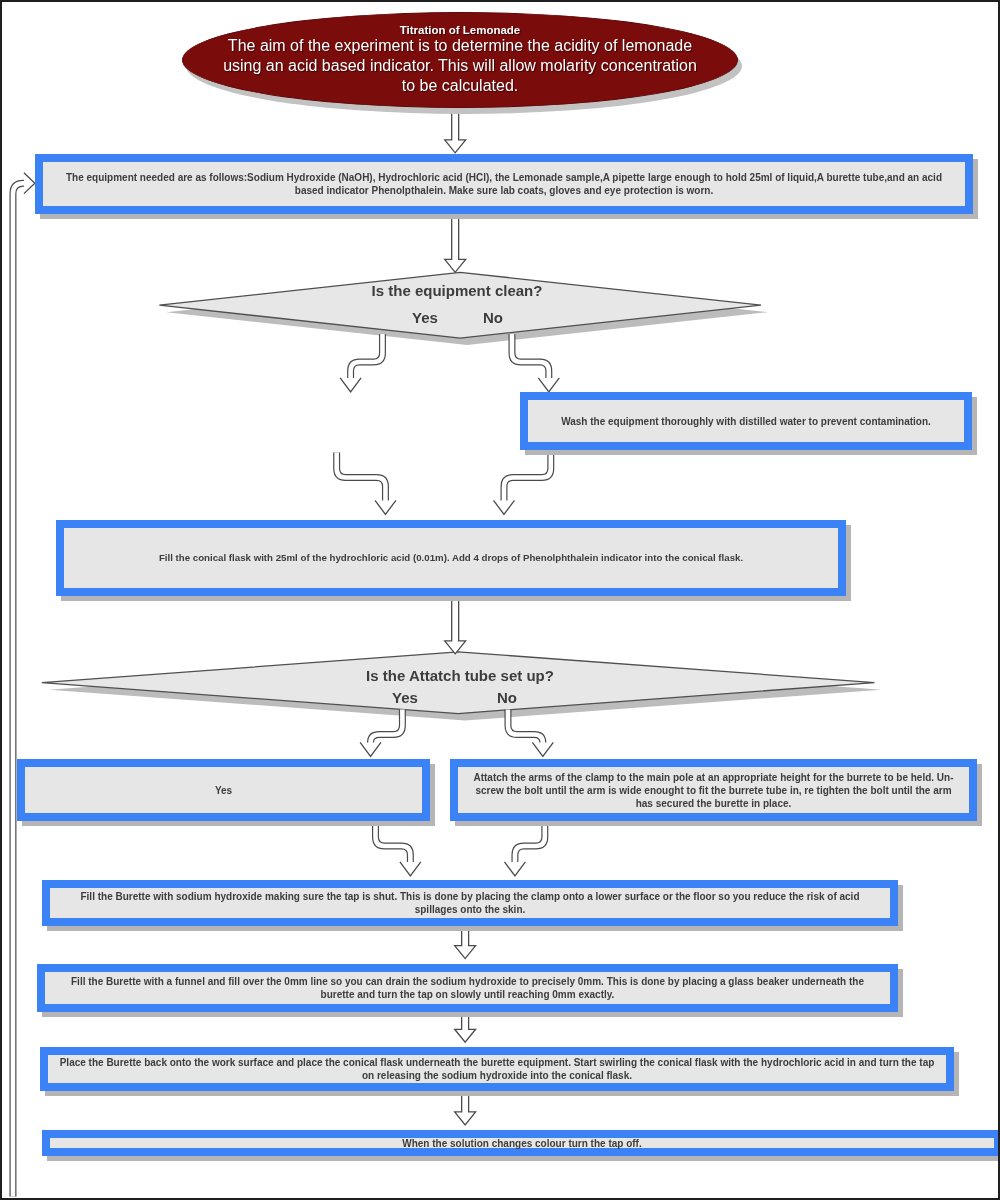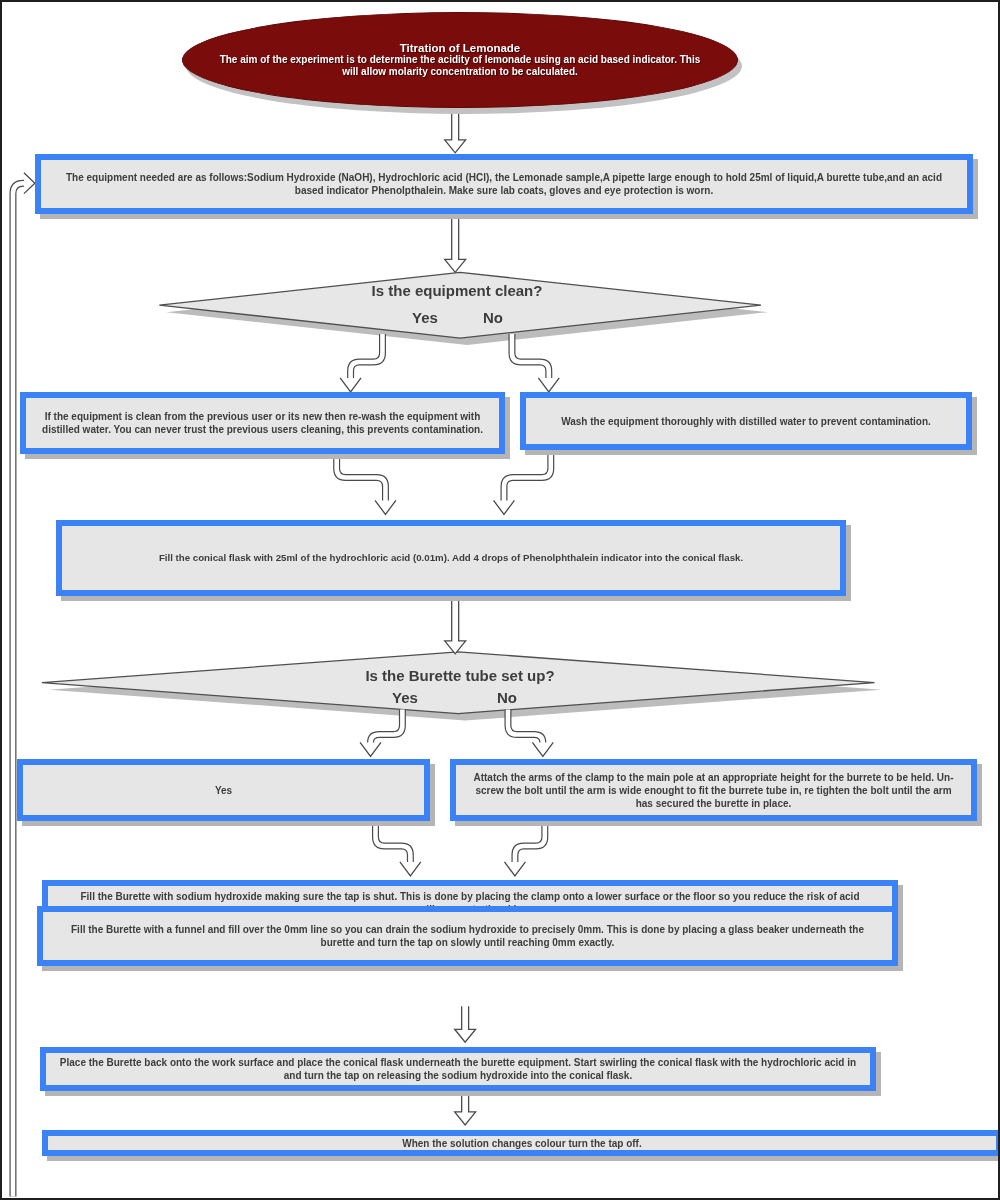--- a/index.html
+++ b/index.html
@@ -11,41 +11,41 @@
     background:#ffffff;
     font-family:"Liberation Sans", sans-serif;
     overflow:hidden;
     padding-left:22px;
   }
   .arrows{position:absolute;left:0;top:0;width:100%;height:100%;}
   .box{
     position:absolute;
     box-sizing:border-box;
     background:#e6e6e6;
-    border:6px solid #3b82f6;
+    border:8px solid #3b82f6;
     box-shadow:5px 5px 0 #b5b5b5;
     display:flex;align-items:center;justify-content:center;
     text-align:center;
     font-size:10px;font-weight:bold;color:#3d3d3d;
     line-height:1.3;
     padding:2px 10px;
   }
   .ellipse{
     position:absolute;
     left:180px;top:10px;width:556px;height:96px;
     box-sizing:border-box;
     background:#7b0c0c;
     border:1px solid #5e0808;
     border-radius:50%;
     box-shadow:4px 6px 0 #c2c2c2;
     display:flex;flex-direction:column;align-items:center;justify-content:center;
     text-align:center;color:#ffffff;
   }
   .ellipse .etitle{font-size:11.5px;font-weight:bold;text-shadow:1px 1px 1px rgba(0,0,0,.55);}
-  .ellipse .ebody{font-size:10px;font-weight:bold;width:88%;line-height:1.25;text-shadow:1px 1px 1px rgba(0,0,0,.55);}
+  .ellipse .ebody{font-size:16px;font-weight:normal;width:88%;line-height:1.25;text-shadow:1px 1px 1px rgba(0,0,0,.55);}
   .dlabel{
     position:absolute;
     font-size:15px;font-weight:bold;color:#3d3d3d;
     text-align:center;
   }
   .tube-dark{fill:none;stroke:#4a4a4a;stroke-width:7;}
   .tube-white{fill:none;stroke:#ffffff;stroke-width:4.6;}
   .ahead{fill:#ffffff;stroke:#4a4a4a;stroke-width:1.3;stroke-linejoin:miter;}
   .sarrow{fill:#ffffff;stroke:#4a4a4a;stroke-width:1.3;stroke-linejoin:miter;}
   .diamond{fill:#e7e7e7;stroke:#4f4f4f;stroke-width:1.3;}
@@ -108,39 +108,38 @@
     <path class="ahead" d="M22,171 L33,181.5 L22,192"></path>
   </svg>
 
   <div class="ellipse">
     <div class="etitle">Titration of Lemonade</div>
     <div class="ebody">The aim of the experiment is to determine the acidity of lemonade using an acid based indicator. This will allow molarity concentration to be calculated.</div>
   </div>
 
   <div class="box" style="left:33px;top:152px;width:938px;height:60px;">The equipment needed are as follows:Sodium Hydroxide (NaOH), Hydrochloric acid (HCl), the Lemonade sample,A pipette large enough to hold 25ml of liquid,A burette tube,and an acid based indicator Phenolpthalein.  Make sure lab coats, gloves and eye protection is worn.</div>
 
-  <div class="box" style="left:18px;top:390px;width:485px;height:62px;">If the equipment is clean from the previous user or its new then re-wash the equipment with distilled water. You can never trust the previous users cleaning, this prevents contamination.</div>
 
   <div class="box" style="left:518px;top:390px;width:452px;height:58px;">Wash the equipment thoroughly with distilled water to prevent contamination.</div>
 
   <div class="box" style="left:54px;top:518px;width:790px;height:76px;font-size:9.7px;">Fill the conical flask with 25ml of the hydrochloric acid (0.01m). Add 4 drops of Phenolphthalein indicator into the conical flask.</div>
 
   <div class="box" style="left:15px;top:757px;width:413px;height:62px;">Yes</div>
 
   <div class="box" style="left:448px;top:757px;width:527px;height:62px;">Attatch the arms of the clamp to the main pole at an appropriate height for the burrete to be held. Un-screw the bolt until the arm is wide enought to fit the burrete tube in, re tighten the bolt until the arm has secured the burette in place.</div>
 
   <div class="box" style="left:40px;top:878px;width:856px;height:46px;">Fill the Burette with sodium hydroxide making sure the tap is shut. This is done by placing the clamp onto a lower surface or the floor so you reduce the risk of acid spillages onto the skin.</div>
 
-  <div class="box" style="left:35px;top:904px;width:861px;height:60px;">Fill the Burette with a funnel and fill over the 0mm line so you can drain the sodium hydroxide to precisely 0mm. This is done by placing a glass beaker underneath the burette and turn the tap on slowly until reaching 0mm exactly.</div>
+  <div class="box" style="left:35px;top:962px;width:861px;height:48px;">Fill the Burette with a funnel and fill over the 0mm line so you can drain the sodium hydroxide to precisely 0mm. This is done by placing a glass beaker underneath the burette and turn the tap on slowly until reaching 0mm exactly.</div>
 
-  <div class="box" style="left:38px;top:1045px;width:836px;height:44px;">Place the Burette back onto the work surface and place the conical flask underneath the burette equipment. Start swirling the conical flask with the hydrochloric acid in and turn the tap on releasing the sodium hydroxide into the conical flask.</div>
+  <div class="box" style="left:38px;top:1045px;width:914px;height:44px;">Place the Burette back onto the work surface and place the conical flask underneath the burette equipment. Start swirling the conical flask with the hydrochloric acid in and turn the tap on releasing the sodium hydroxide into the conical flask.</div>
 
   <div class="box" style="left:40px;top:1128px;width:960px;height:26px;">When the solution changes colour turn the tap off.</div>
 
   <div class="dlabel" style="left:260px;top:280px;width:390px;">Is the equipment clean?</div>
   <div class="dlabel" style="left:398px;top:307px;width:50px;">Yes</div>
   <div class="dlabel" style="left:466px;top:307px;width:50px;">No</div>
 
-  <div class="dlabel" style="left:260px;top:665px;width:396px;">Is the Burette tube set up?</div>
+  <div class="dlabel" style="left:260px;top:665px;width:396px;">Is the Attatch tube set up?</div>
   <div class="dlabel" style="left:378px;top:687px;width:50px;">Yes</div>
   <div class="dlabel" style="left:480px;top:687px;width:50px;">No</div>
 
 </div>
 
 </body></html>

